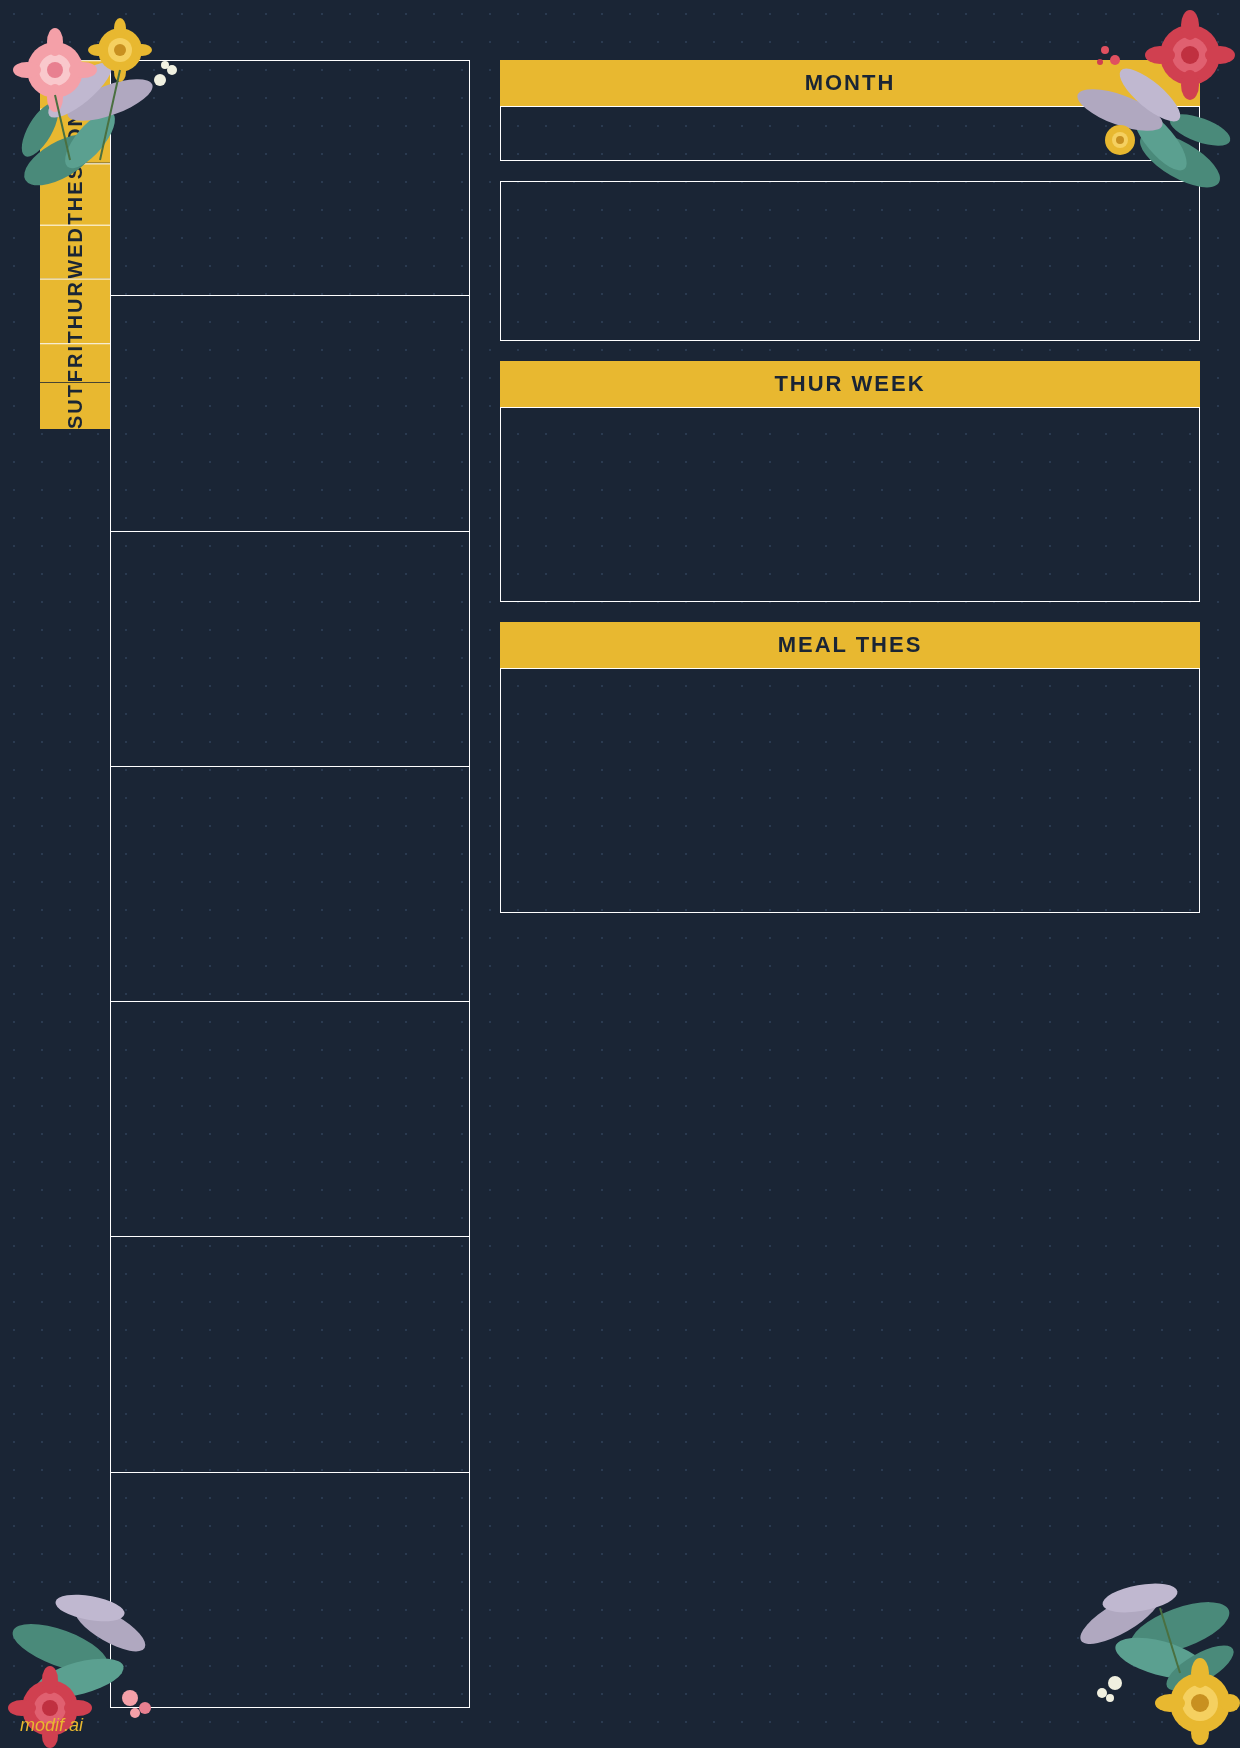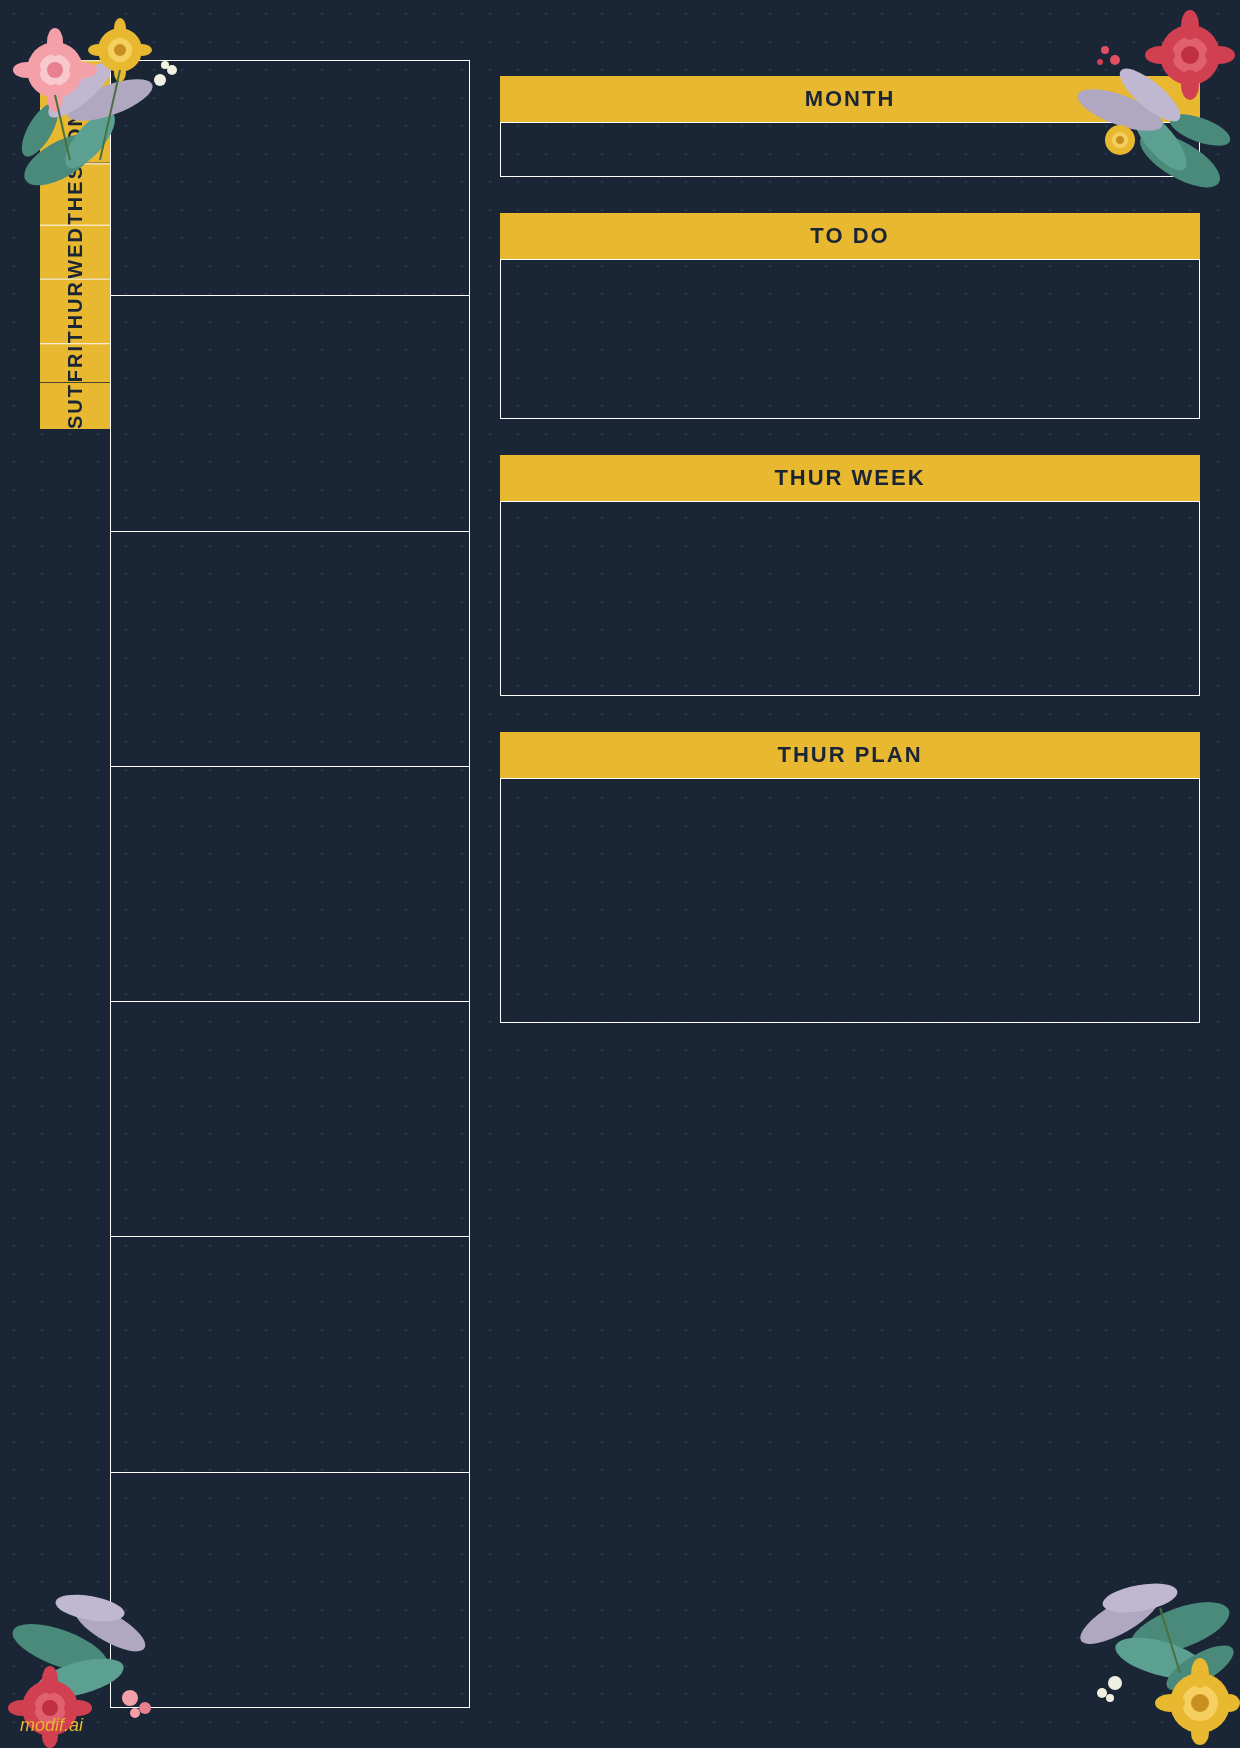--- a/index.html
+++ b/index.html
@@ -97,21 +97,20 @@
     }
 
     .section-header {
       background-color: #e8b830;
       text-align: center;
       padding: 10px 0;
       font-weight: 900;
       font-size: 22px;
       color: #1a2535;
       letter-spacing: 2px;
-      margin-top: 16px;
     }
 
     .section-body {
       border: 1.5px solid #fff;
       background: transparent;
     }
 
     .month-body {
       height: 55px;
     }
@@ -325,31 +324,30 @@
   </div>
 
   <div class="right-column">
 
     <div class="section-block">
       <div class="section-header">MONTH</div>
       <div class="section-body month-body"></div>
     </div>
 
     <div class="section-block">
-      <div class="section-header">TO DO</div>
       <div class="section-body todo-body"></div>
     </div>
 
 
     <div class="section-block">
       <div class="section-header">THUR WEEK</div>
       <div class="section-body thisweek-body"></div>
     </div>
 
     <div class="section-block">
-      <div class="section-header">THUR PLAN</div>
+      <div class="section-header">MEAL THES</div>
       <div class="section-body mealplan-body"></div>
     </div>
 
   </div>
 </div>
 
 <div class="watermark">modif.ai</div>
 
 </body></html>

